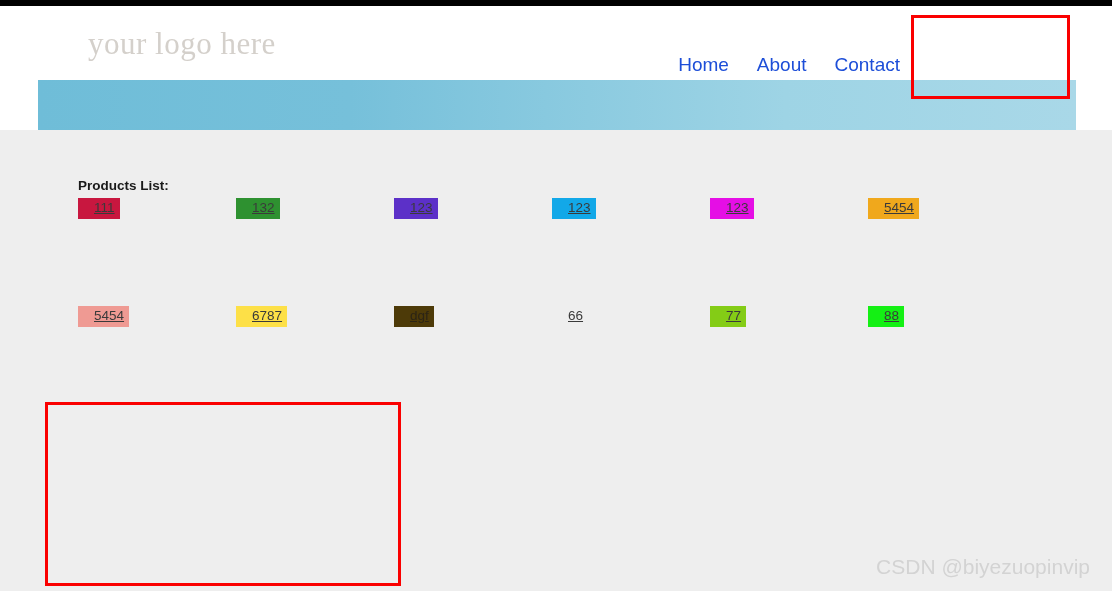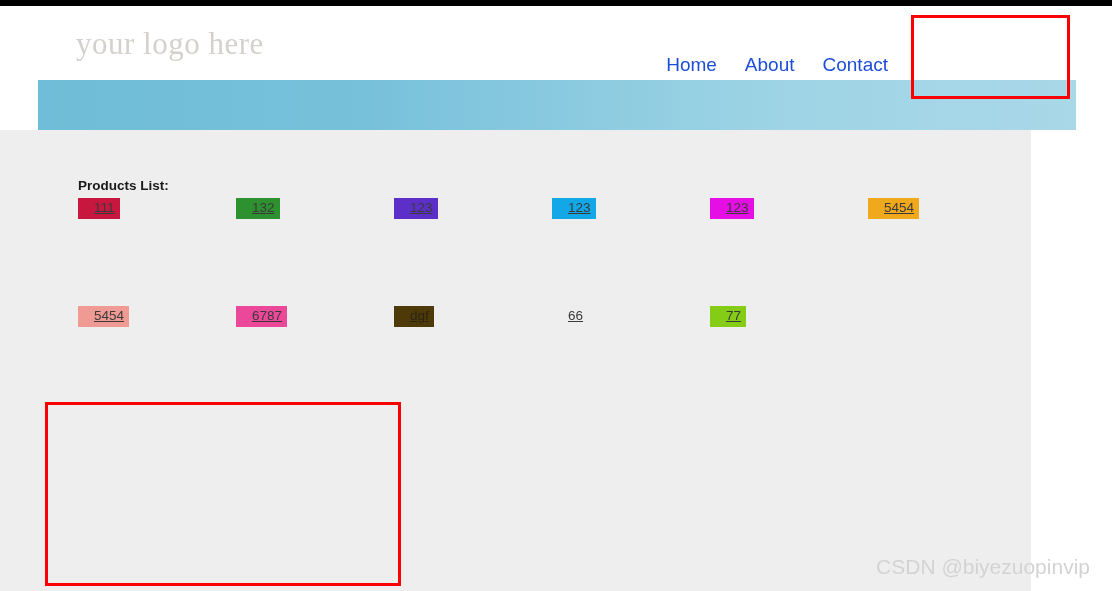--- a/index.html
+++ b/index.html
@@ -20,21 +20,21 @@
     position: absolute;
     left: 0; top: 0;
     width: 1112px;
     height: 6px;
     background: #000000;
   }
 
   
   #header {
     position: absolute;
-    left: 0; top: 6px;
+    left: 12px; top: 6px;
     width: 960px;
     height: 74px;
     background: #ffffff;
   }
 
   #logo {
     position: absolute;
     left: 76px;
     top: 20px;
     font-family: "Liberation Serif", serif;
@@ -113,21 +113,21 @@
     background: #73bdd8;
     border-bottom-left-radius: 70px 70px;
     border-bottom-right-radius: 70px 70px;
   }
 
   
   #page-body {
     position: absolute;
     left: 0;
     top: 130px;
-    width: 1031px;
+    width: 1112px;
     height: 461px;
     background: #eeeeee;
   }
 
   #products-title {
     position: absolute;
     left: 78px;
     top: 48px;
     font-size: 13.5px;
     font-weight: bold;
@@ -249,24 +249,25 @@
       <div class="product-row">
         <div class="product-cell"><a class="product-chip" href="#" style="background: rgb(200, 23, 63); color: rgb(58, 58, 58);">111</a></div>
         <div class="product-cell"><a class="product-chip" href="#" style="background: rgb(46, 145, 48); color: rgb(58, 58, 58);">132</a></div>
         <div class="product-cell"><a class="product-chip" href="#" style="background: rgb(92, 48, 200); color: rgb(58, 58, 58);">123</a></div>
         <div class="product-cell"><a class="product-chip" href="#" style="background: rgb(18, 168, 232); color: rgb(58, 58, 58);">123</a></div>
         <div class="product-cell"><a class="product-chip" href="#" style="background: rgb(229, 14, 229); color: rgb(58, 58, 58);">123</a></div>
         <div class="product-cell"><a class="product-chip" href="#" style="background: rgb(240, 168, 28); color: rgb(58, 58, 58);">5454</a></div>
       </div>
       <div class="product-row">
         <div class="product-cell"><a class="product-chip" href="#" style="background: rgb(239, 154, 147); color: rgb(58, 58, 58);">5454</a></div>
-        <div class="product-cell"><a class="product-chip" href="#" style="background: #ec4899; color: rgb(58, 58, 58);">6787</a></div>
+        <div class="product-cell"><a class="product-chip" href="#" style="background: #fde047; color: rgb(58, 58, 58);">6787</a></div>
         <div class="product-cell"><a class="product-chip" href="#" style="background: rgb(77, 58, 8); color: rgb(43, 36, 21);">dgf</a></div>
         <div class="product-cell"><a class="product-chip" href="#" style="background: transparent; color: rgb(58, 58, 58);">66</a></div>
         <div class="product-cell"><a class="product-chip" href="#" style="background: #84cc16; color: rgb(58, 58, 58);">77</a></div>
+        <div class="product-cell"><a class="product-chip" href="#" style="background: rgb(20, 240, 20); color: rgb(58, 58, 58);">88</a></div>
       </div>
     </div>
 
 
 </div>
 
 <div class="annotation-box" id="annot-login"></div>
 <div class="annotation-box" id="annot-suggest"></div>
 
 <div id="watermark">CSDN @biyezuopinvip</div>

